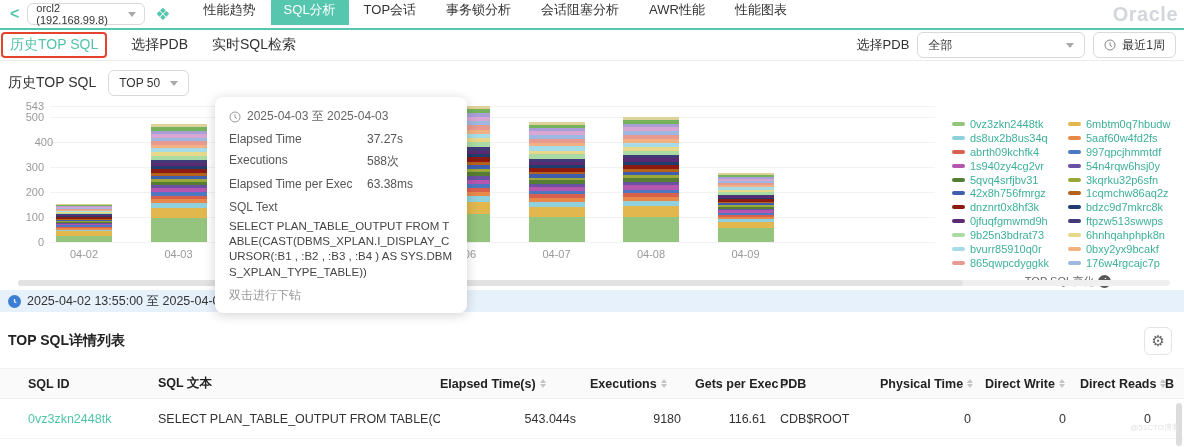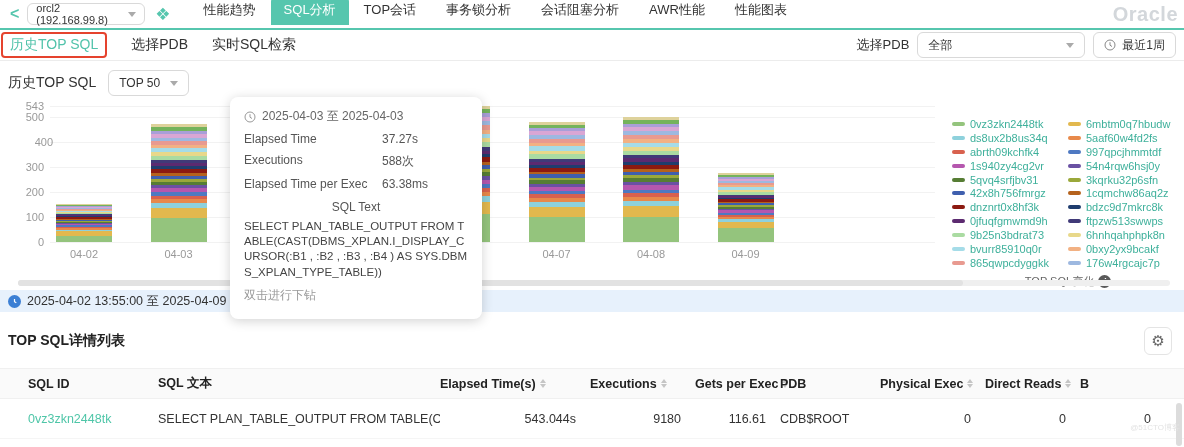--- a/index.html
+++ b/index.html
@@ -35,26 +35,26 @@
   .bar { position:absolute; width:56px; display:flex; flex-direction:column-reverse; cursor:pointer; }
   .seg { width:100%; }
   .legend { position:absolute; left:952px; top:56px; width:232px; height:156px; overflow:hidden; display:flex; flex-wrap:wrap; align-content:flex-start; }
   .lgi { width:116px; height:13.9px; display:flex; align-items:center; gap:5px; cursor:pointer; }
   .lgi .mk { width:13px; height:4px; border-radius:2px; flex:0 0 auto; }
   .lgi .nm { font-size:11px; color:#3eb09b; white-space:nowrap; }
   .legend-foot { position:absolute; left:952px; top:213px; width:232px; text-align:center; font-size:11px; color:#666; display:flex; align-items:center; justify-content:center; gap:4px; }
   .hscroll { position:absolute; left:18px; top:219px; width:1152px; height:6px; border-radius:3px; background:#efefef; }
   .hscroll .thumb { position:absolute; left:0; top:0; height:6px; width:945px; border-radius:3px; background:#e2e2e2; }
   
-  .tooltip { position:absolute; left:230px; top:36px; width:252px; background:#fff; border-radius:8px; box-shadow:0 2px 12px rgba(0,0,0,.18); padding:11px 14px 15px; z-index:20; }
+  .tooltip { position:absolute; left:215px; top:36px; width:252px; background:#fff; border-radius:8px; box-shadow:0 2px 12px rgba(0,0,0,.18); padding:11px 14px 9px; z-index:20; }
   .tt-date { display:flex; align-items:center; gap:6px; font-size:12px; color:#666; }
   .tt-sqlid { margin-top:9px; font-size:12px; font-weight:bold; color:#333; }
   .tt-metric { display:flex; margin-top:7px; font-size:12px; color:#555; }
   .tt-metric .ml { width:138px; flex:0 0 auto; }
-  .tt-label { margin-top:9px; font-size:12px; color:#555;text-align:center; }
+  .tt-label { margin-top:9px; font-size:12px; color:#555; }
   .tt-sql { margin-top:5px; font-size:11.5px; color:#444; line-height:1.32; word-break:break-all; }
   .tt-hint { margin-top:7px; font-size:12px; color:#999; }
   
   .infobar { height:22px; margin-top:3px; background:#e7f1fc; display:flex; align-items:center; gap:6px; padding-left:8px; font-size:12.5px; color:#333; }
   .iclock { width:13px; height:13px; border-radius:50%; background:#3b7fd4; display:inline-flex; align-items:center; justify-content:center; }
   .iinfo { width:13px; height:13px; border-radius:50%; background:#595959; color:#fff; font-size:9px; font-weight:bold; display:inline-flex; align-items:center; justify-content:center; font-style:italic; }
   
   .section-head { margin-top:14px; height:30px; display:flex; align-items:center; padding:0 12px 0 8px; }
   .section-title { font-size:14px; font-weight:bold; color:#222; }
   .gear-btn { margin-left:auto; width:28px; height:28px; border:1px solid #e4e4e4; border-radius:6px; background:#fff; display:flex; align-items:center; justify-content:center; color:#666; font-size:15px; cursor:pointer; }
@@ -551,21 +551,28 @@
         <span>Gets per Exec</span>
         <span class="sorter">
           <i class="up"></i>
           <i class="dn"></i>
         </span>
       </div>
       <div class="th">
         <span>PDB</span>
       </div>
       <div class="th">
-        <span>Physical Exec</span>
+        <span>Physical Time</span>
+        <span class="sorter">
+          <i class="up"></i>
+          <i class="dn"></i>
+        </span>
+      </div>
+      <div class="th">
+        <span>Direct Write</span>
         <span class="sorter">
           <i class="up"></i>
           <i class="dn"></i>
         </span>
       </div>
       <div class="th">
         <span>Direct Reads</span>
         <span class="sorter">
           <i class="up"></i>
           <i class="dn"></i>

